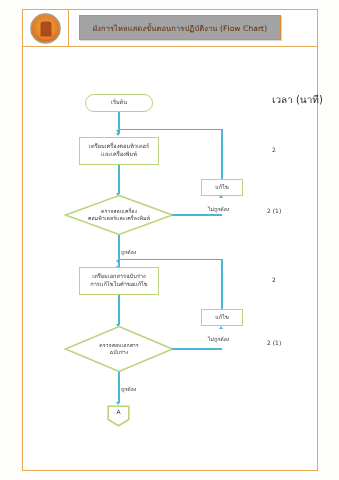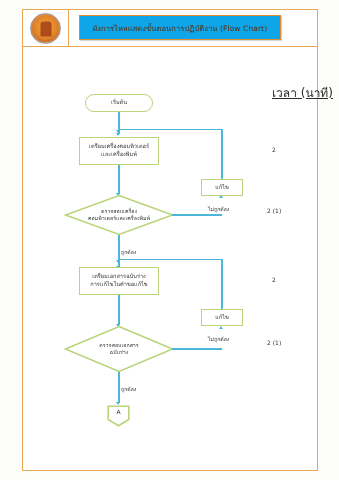--- a/index.html
+++ b/index.html
@@ -42,38 +42,38 @@
     content:"";
     position:absolute;left:50%;top:50%;
     transform:translate(-50%,-50%);
     width:11px;height:15px;
     background:#a33d17;
     border-radius:3px 3px 1px 1px;
     opacity:.85;
   }
   .hdr-title-box{
     position:absolute;left:57px;top:6px;width:202px;height:25px;
-    background:#0ea5e9;
+    background:#a3a3a3;
     border:1px solid #dd8a33;
     box-sizing:border-box;
     display:flex;align-items:center;justify-content:center;
     box-shadow:1px 1px 1px rgba(0,0,0,.15);
   }
   .hdr-title-box .t{
     font-size:7.5px;color:#5b2a08;letter-spacing:.1px;
     white-space:nowrap;
   }
   
   .subtitle{
     position:absolute;left:35px;top:60px;
     font-size:6.4px;color:#2a2a2a;white-space:nowrap;
   }
   .time-head{
-    position:absolute;left:272px;top:83px;
-    font-size:12px;color:#2a2a2a;white-space:nowrap;text-decoration:underline;
+    position:absolute;left:272px;top:92px;
+    font-size:10px;color:#2a2a2a;white-space:nowrap;
   }
 
   
   .flow{position:absolute;left:22px;top:9px;width:296px;height:462px;}
   .node{
     position:absolute;box-sizing:border-box;
     display:flex;align-items:center;justify-content:center;
     text-align:center;
     color:#333;
     background:#ffffff;

